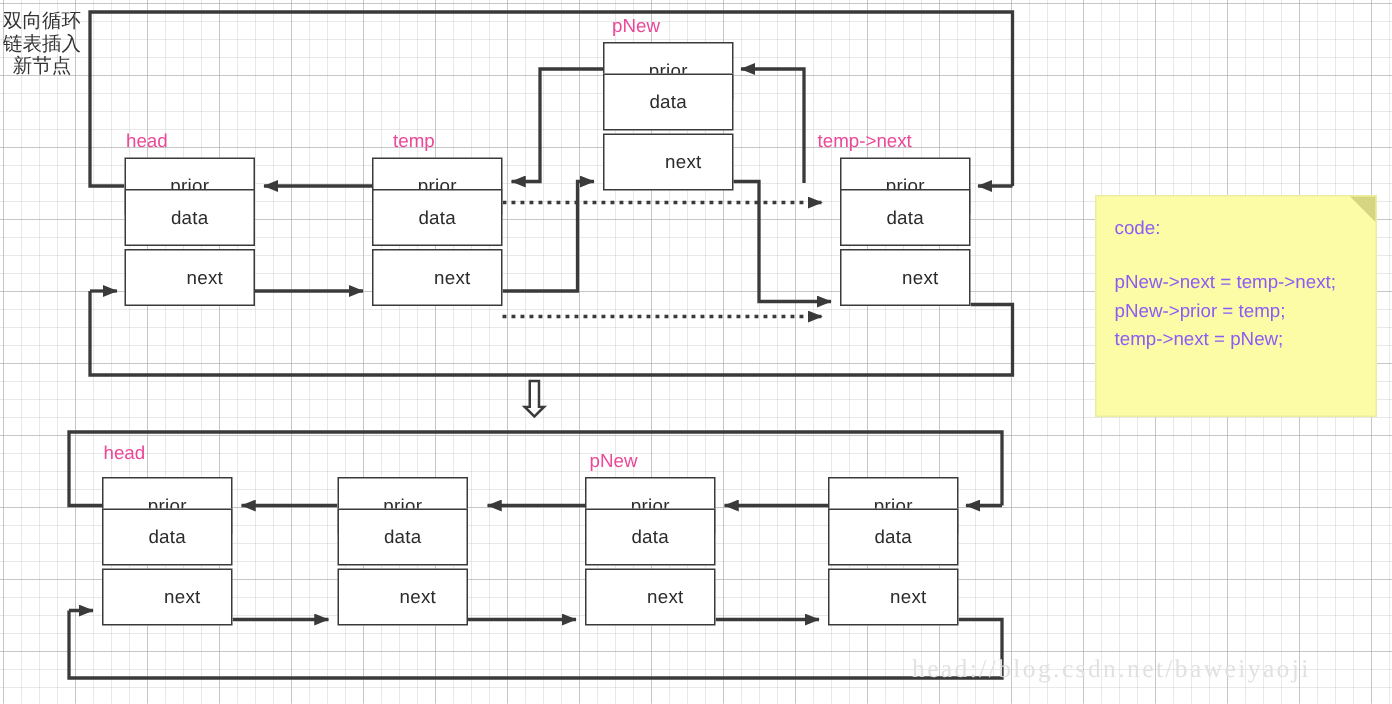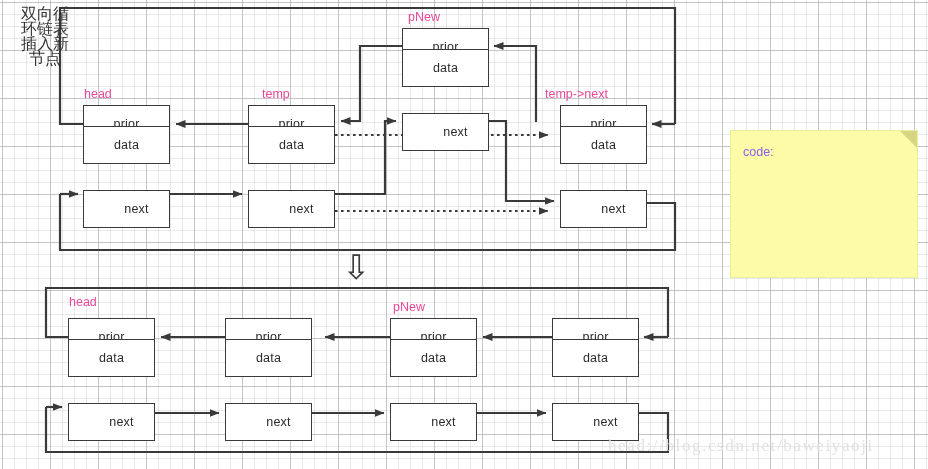--- a/index.html
+++ b/index.html
@@ -18,26 +18,26 @@
   #canvas{position:absolute;left:0;top:0;width:928px;height:469px;}
 
   
   .node{position:absolute;width:87px;height:86px;box-sizing:border-box;}
   .cell{position:absolute;left:0;width:87px;height:38.33px;box-sizing:border-box;
         border:1.6px solid #3a3a3a;background:#fff;
         display:flex;align-items:center;justify-content:center;
         font-size:12.5px;color:#2b2b2b;letter-spacing:.2px;}
   .cell.c0{top:0;}
   .cell.c1{top:21px;}
-  .cell.c2{top:85px;padding-left:20px;}
+  .cell.c2{top:61px;padding-left:20px;}
 
   .nodelabel{position:absolute;font-size:12.5px;color:#ec4899;white-space:nowrap;}
 
   .side-label{position:absolute;left:2px;top:6px;width:52px;
-    font-size:16px;line-height:15px;color:#333;text-align:center;padding-left:17px;}
+    font-size:13px;line-height:15px;color:#333;text-align:center;}
 
   .note{position:absolute;left:730px;top:130px;width:186px;height:146px;
     background:#fcfca6;border:1px solid #ededa0;}
   .note .fold{position:absolute;right:0;top:0;width:0;height:0;
     border-left:17px solid transparent;border-top:17px solid #d6d682;}
   .note .txt{position:absolute;left:12px;top:12px;right:10px;
     font-size:12.5px;line-height:19px;color:#8b5cf6;white-space:pre-wrap;}
 
   .downarrow{position:absolute;left:342px;top:250px;font-size:34px;line-height:34px;
     color:#3a3a3a;font-family:"DejaVu Sans",sans-serif;}
@@ -171,15 +171,18 @@
 
 <div class="node" style="left:552px;top:318px;">
   <div class="cell c0">prior</div>
   <div class="cell c1">data</div>
   <div class="cell c2">next</div>
 </div>
 
 <div class="note">
   <div class="fold"></div>
   <div class="txt">code:</div>
+  <div class="txt" style="top:48px;">pNew-&gt;next = temp-&gt;next;
+pNew-&gt;prior = temp;
+temp-&gt;next = pNew;</div>
 </div>
 
 <div class="watermark">head://blog.csdn.net/baweiyaoji</div>
 
 </body></html>

